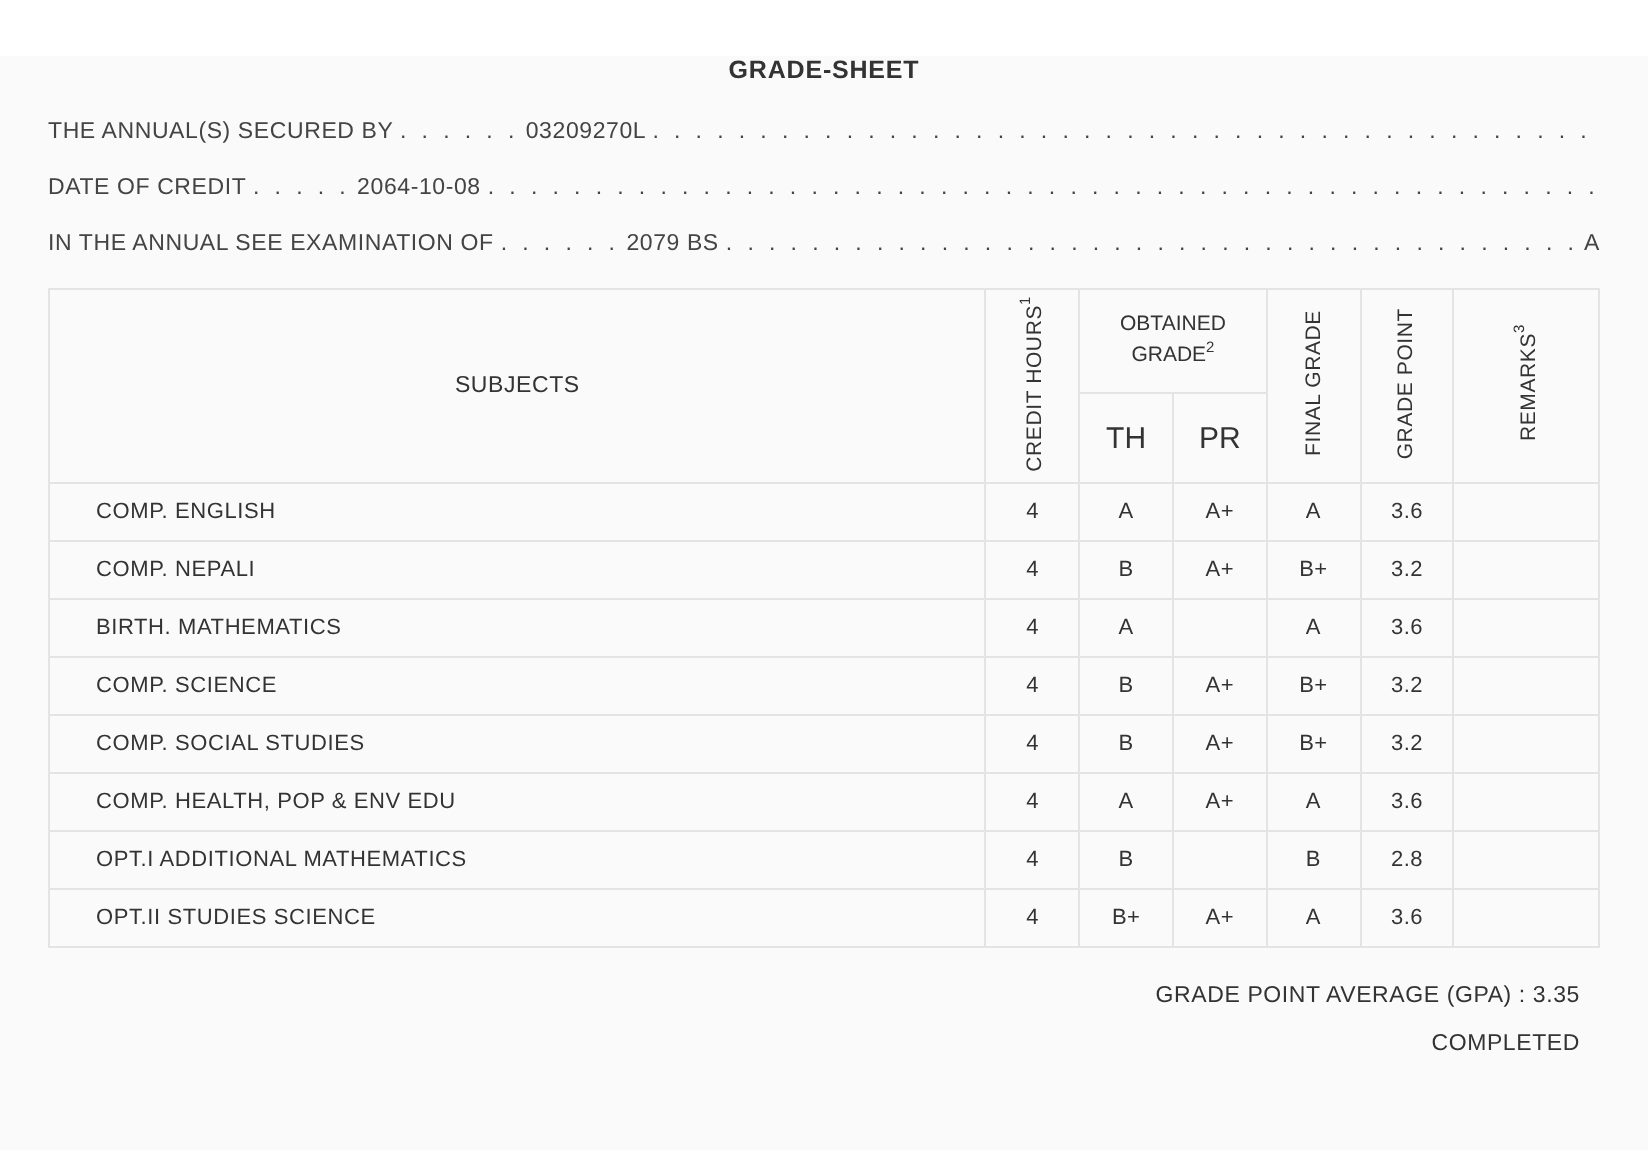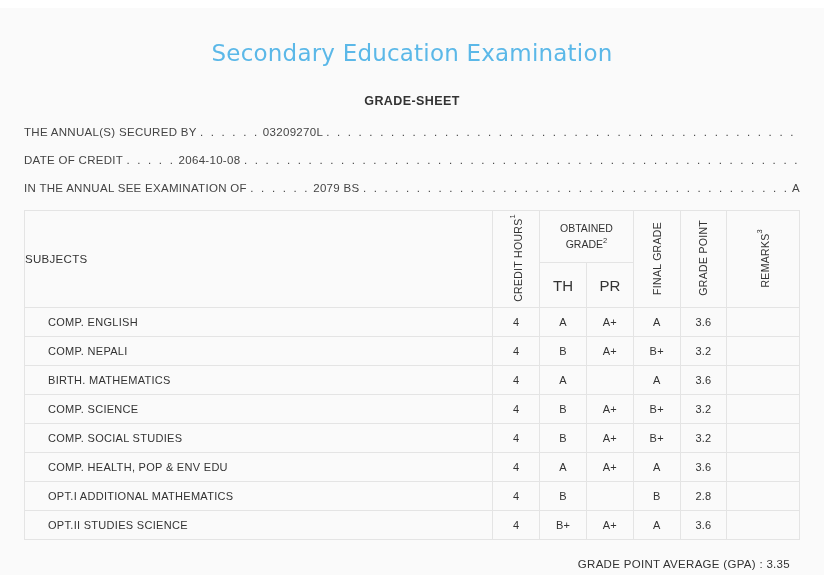--- a/index.html
+++ b/index.html
@@ -70,21 +70,21 @@
     padding: 0;
   }
   thead th {
     font-weight: normal;
     color: #333;
     font-size: 10.5px;
     text-align: center;
     vertical-align: middle;
   }
   th.subjects-head {
-    text-align: left;
+    text-align: center;
     padding-left: 8px;
     font-size: 11.5px;
     letter-spacing: 0.3px;
     width: 470px;
   }
   .vert {
     writing-mode: vertical-rl;
     transform: rotate(180deg);
     white-space: nowrap;
     display: inline-block;
@@ -136,21 +136,20 @@
     letter-spacing: 0.3px;
   }
   sup { font-size: 7.5px; }
 </style>
 </head>
 <body>
 
 <div class="sheet">
   <div class="inner">
 
-    <div class="title">Secondary Education Examination</div>
     <div class="subtitle">GRADE-SHEET</div>
 
     <div class="lines">
       <div class="dotline">
         <span class="seg">THE ANNUAL(S) SECURED BY</span>
         <span class="dots">. . . . . .</span>
         <span class="seg">03209270L</span>
         <span class="dots">. . . . . . . . . . . . . . . . . . . . . . . . . . . . . . . . . . . . . . . . . . . . . . . . . . . . . . . . . . . .</span>
       </div>
       <div class="dotline">

